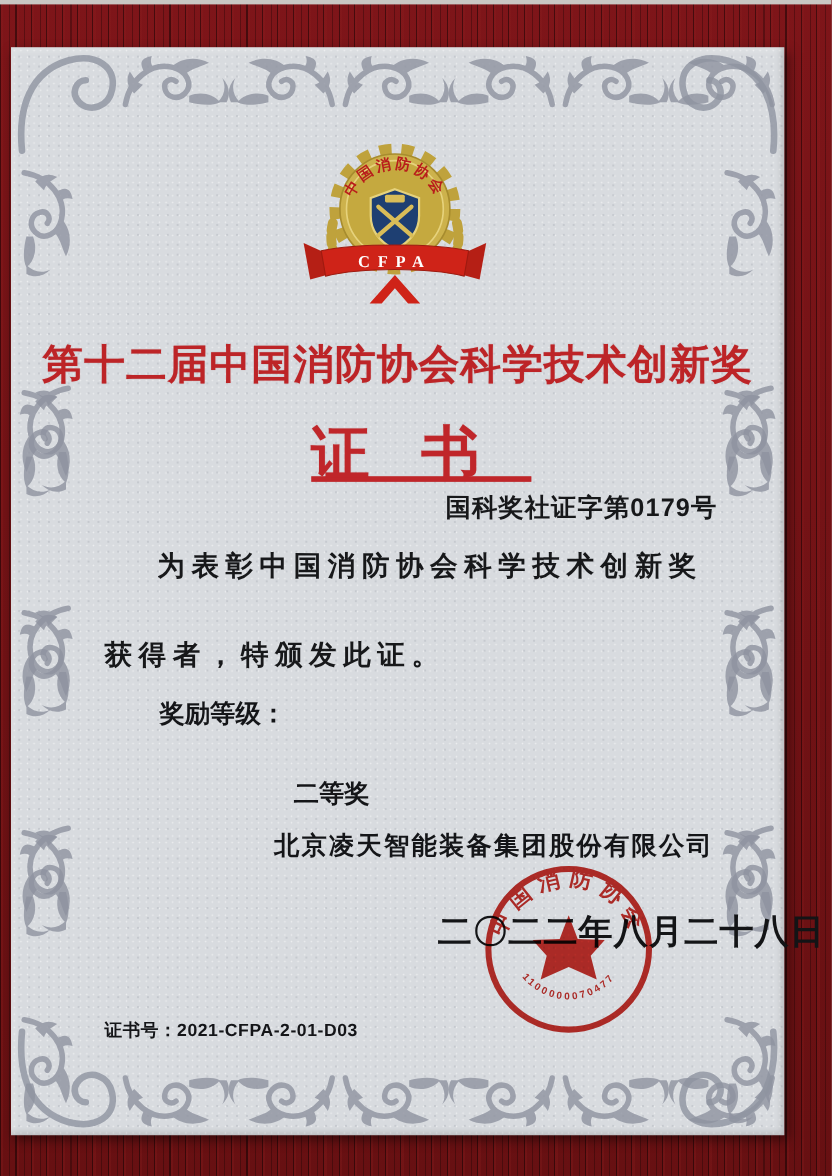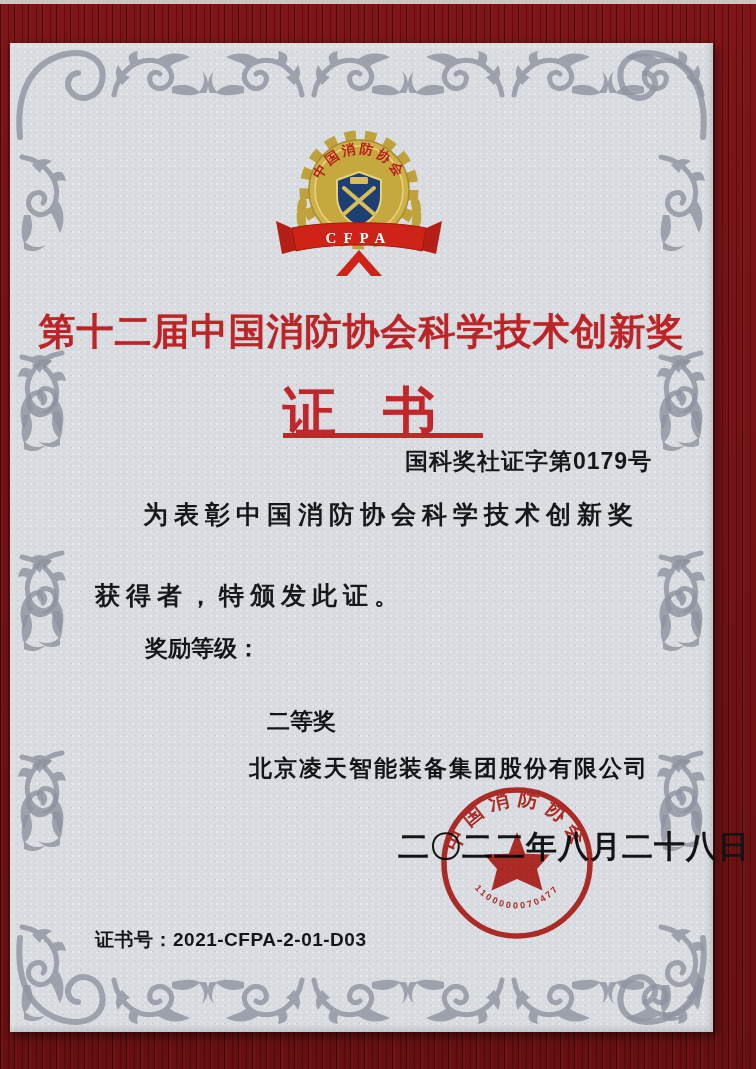--- a/index.html
+++ b/index.html
@@ -44,21 +44,21 @@
   .lbl,.val{color:#141518;font-size:23px;font-weight:bold;white-space:nowrap;}
   .f-label1{left:135px;top:590px;}
   .f-value1a{left:237px;top:590px;letter-spacing:1px;}
   .f-value1b{left:239px;top:627px;letter-spacing:1px;}
   .f-label2{left:135px;top:663px;}
   .f-value2{left:237px;top:663px;margin-left:20px;}
   .f-label3{left:135px;top:710px;letter-spacing:1px;}
   .f-value3{left:239px;top:710px;letter-spacing:2px;}
   .dateline{left:388px;top:783px;color:#131416;font-size:31px;font-weight:bold;letter-spacing:1px;white-space:nowrap;font-family:Liberation Serif, serif;}
   .seal{left:427px;top:740px;mix-blend-mode:multiply;opacity:.93;}
-  .footerno{left:85px;top:884px;color:#141518;font-size:19px;font-weight:bold;letter-spacing:.5px;white-space:nowrap;}
+  .footerno{left:85px;top:884px;color:#141518;font-size:16px;font-weight:bold;letter-spacing:.5px;white-space:nowrap;}
   .emblem{left:264px;top:83px;}
 </style>
 </head>
 <body>
 
 <div class="top-strip"></div>
 
 <div class="paper">
 
   <svg class="ornate" width="703" height="989" viewBox="0 0 703 989">

